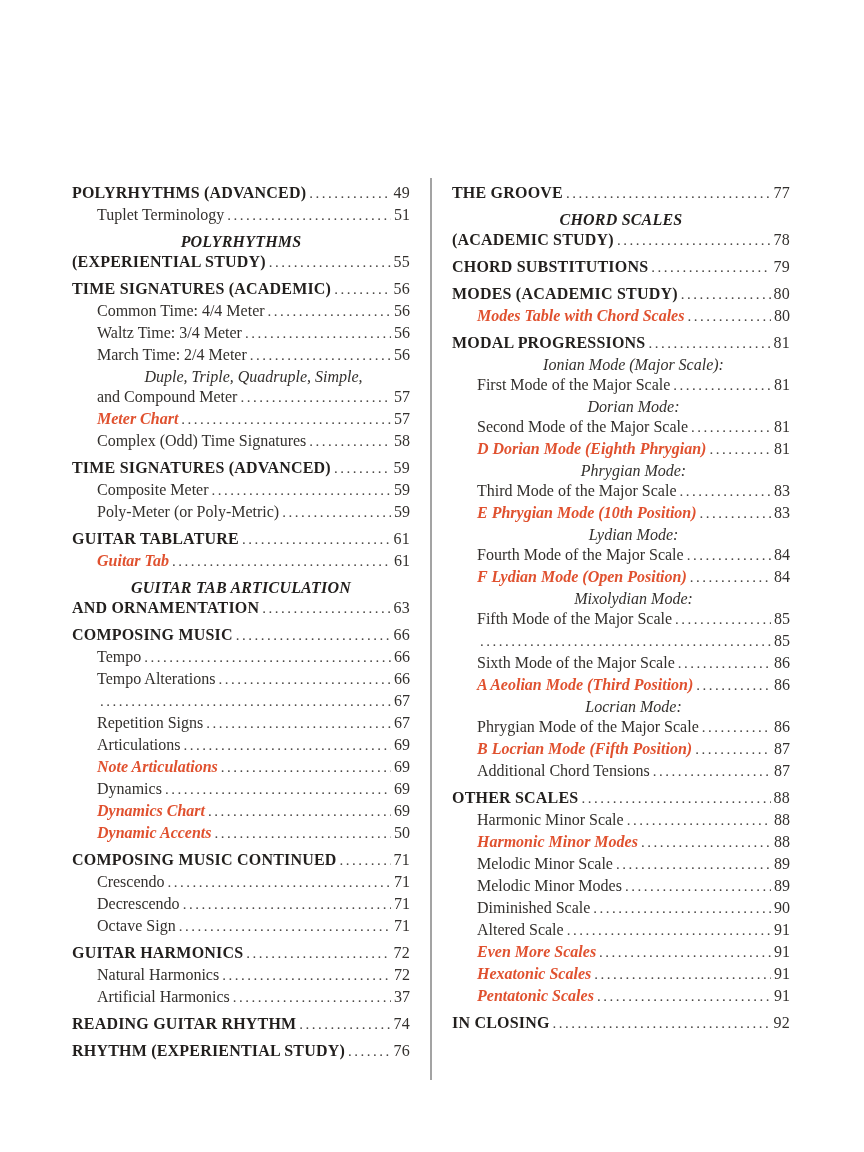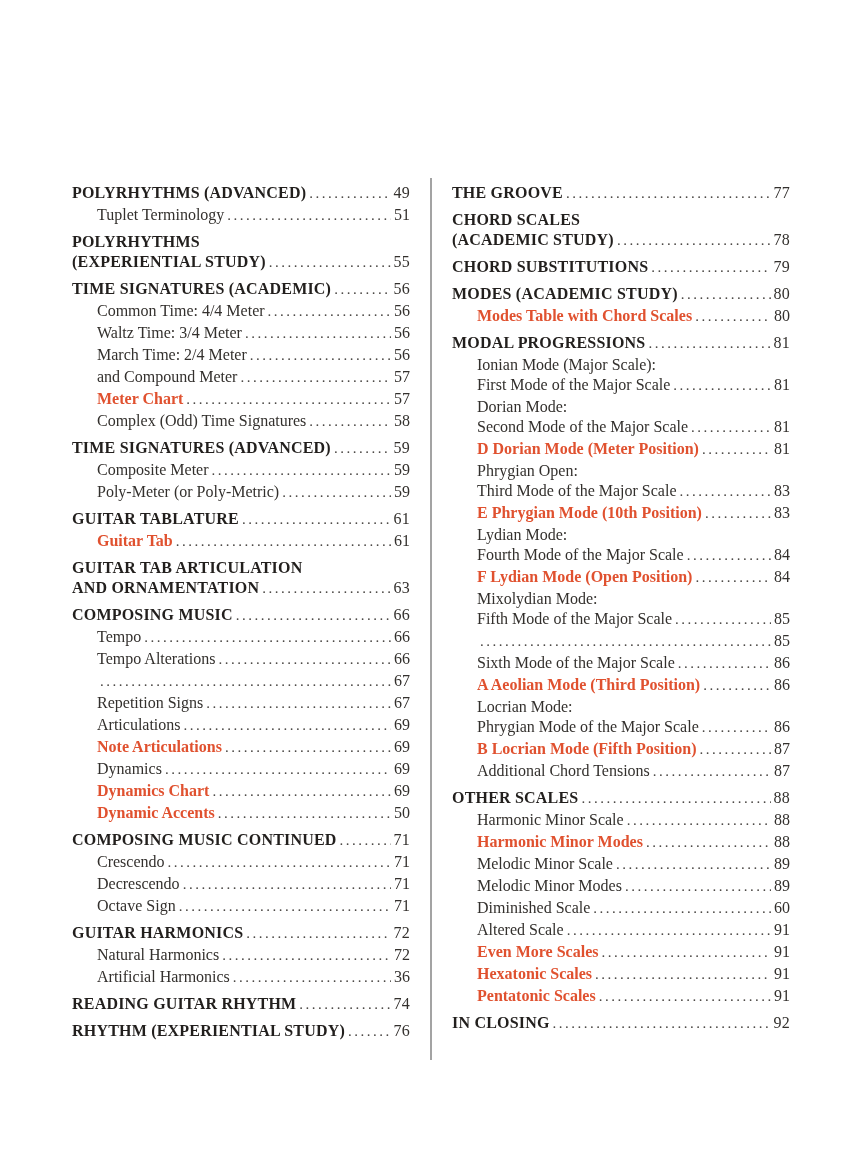--- a/index.html
+++ b/index.html
@@ -18,34 +18,36 @@
     position: absolute;
     left: 72px;
     top: 183px;
     width: 720px;
     display: flex;
     align-items: stretch;
   }
   .col {
     flex: 0 0 338px;
     width: 338px;
+    text-align: center;
   }
   .divider {
     flex: 0 0 2px;
     background: var(--divider, #a3a3a3);
     margin: -5px 20px -17px 20px;
   }
   .entry {
     font-size: 16px;
     line-height: 20px;
     margin-bottom: 2px;
     color: var(--text, #33302d);
   }
   .entry .pre {
     display: block;
+    font-style: italic;
   }
   .entry .row {
     display: flex;
     align-items: baseline;
   }
   .entry .lbl {
     flex: 0 0 auto;
     white-space: nowrap;
   }
   .entry.heading {
@@ -56,20 +58,21 @@
   }
   .entry.heading:first-child {
     margin-top: 0;
   }
   .entry.sub, .entry.feature {
     padding-left: 25px;
   }
   .entry.feature .lbl, .entry.feature .pre {
     color: var(--accent, #e0512f);
     font-weight: bold;
+    font-style: italic;
   }
   .dots {
     flex: 1 1 auto;
     min-width: 6px;
     overflow: hidden;
     white-space: nowrap;
     color: var(--leader, #4a4744);
     font-weight: normal;
     font-size: 15px;
     letter-spacing: 0;
@@ -137,20 +140,21 @@
           </div>
         </div>
         <div class="entry sub">
           <div class="row">
             <span class="lbl">March Time: 2/4 Meter</span>
             <span class="dots"></span>
             <span class="pg">56</span>
           </div>
         </div>
         <div class="entry sub">
+          <span class="pre">Duple, Triple, Quadruple, Simple,</span>
           <div class="row">
             <span class="lbl">and Compound Meter</span>
             <span class="dots"></span>
             <span class="pg">57</span>
           </div>
         </div>
         <div class="entry feature">
           <div class="row">
             <span class="lbl">Meter Chart</span>
             <span class="dots"></span>
@@ -315,21 +319,21 @@
           <div class="row">
             <span class="lbl">Natural Harmonics</span>
             <span class="dots"></span>
             <span class="pg">72</span>
           </div>
         </div>
         <div class="entry sub">
           <div class="row">
             <span class="lbl">Artificial Harmonics</span>
             <span class="dots"></span>
-            <span class="pg">36</span>
+            <span class="pg">37</span>
           </div>
         </div>
         <div class="entry heading">
           <div class="row">
             <span class="lbl">READING GUITAR RHYTHM</span>
             <span class="dots"></span>
             <span class="pg">74</span>
           </div>
         </div>
         <div class="entry heading">
@@ -396,27 +400,27 @@
         <div class="entry sub">
           <span class="pre">Dorian Mode:</span>
           <div class="row">
             <span class="lbl">Second Mode of the Major Scale</span>
             <span class="dots"></span>
             <span class="pg">81</span>
           </div>
         </div>
         <div class="entry feature">
           <div class="row">
-            <span class="lbl">D Dorian Mode (Meter Position)</span>
+            <span class="lbl">D Dorian Mode (Eighth Phrygian)</span>
             <span class="dots"></span>
             <span class="pg">81</span>
           </div>
         </div>
         <div class="entry sub">
-          <span class="pre">Phrygian Open:</span>
+          <span class="pre">Phrygian Mode:</span>
           <div class="row">
             <span class="lbl">Third Mode of the Major Scale</span>
             <span class="dots"></span>
             <span class="pg">83</span>
           </div>
         </div>
         <div class="entry feature">
           <div class="row">
             <span class="lbl">E Phrygian Mode (10th Position)</span>
             <span class="dots"></span>
@@ -520,21 +524,21 @@
           <div class="row">
             <span class="lbl">Melodic Minor Modes</span>
             <span class="dots"></span>
             <span class="pg">89</span>
           </div>
         </div>
         <div class="entry sub">
           <div class="row">
             <span class="lbl">Diminished Scale</span>
             <span class="dots"></span>
-            <span class="pg">60</span>
+            <span class="pg">90</span>
           </div>
         </div>
         <div class="entry sub">
           <div class="row">
             <span class="lbl">Altered Scale</span>
             <span class="dots"></span>
             <span class="pg">91</span>
           </div>
         </div>
         <div class="entry feature">

